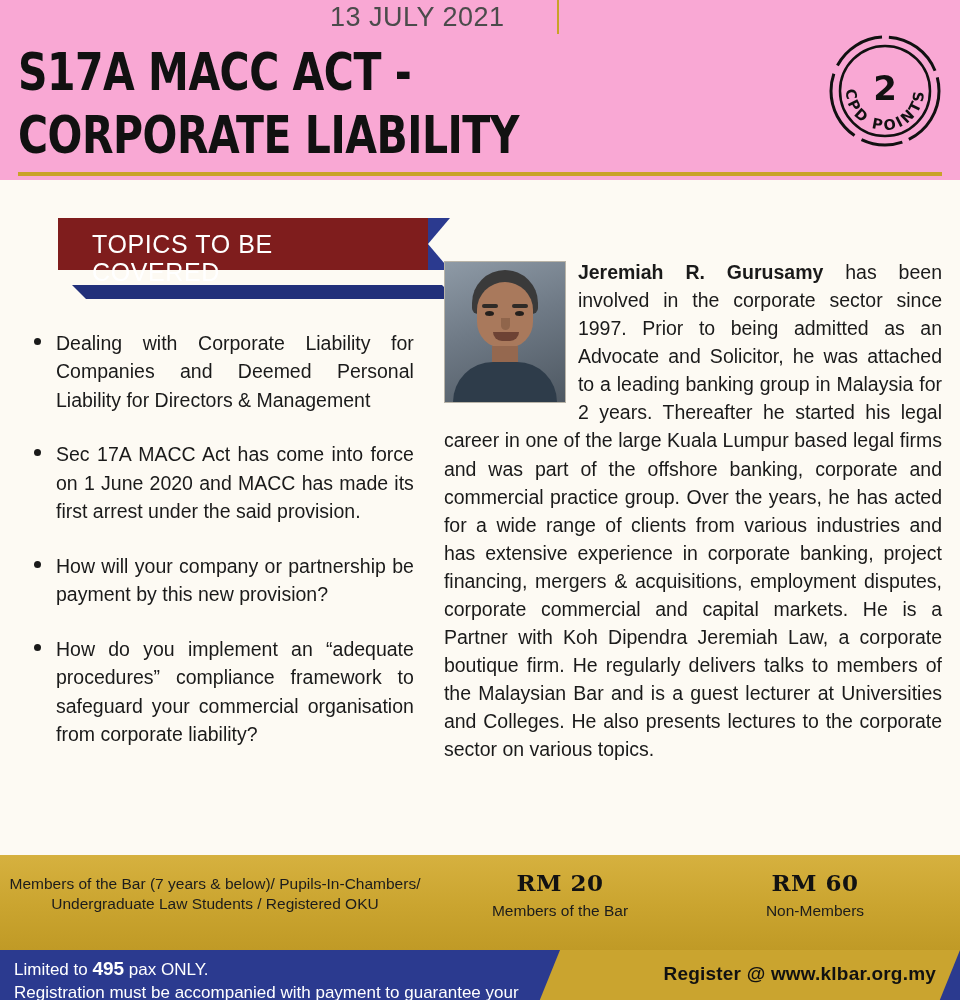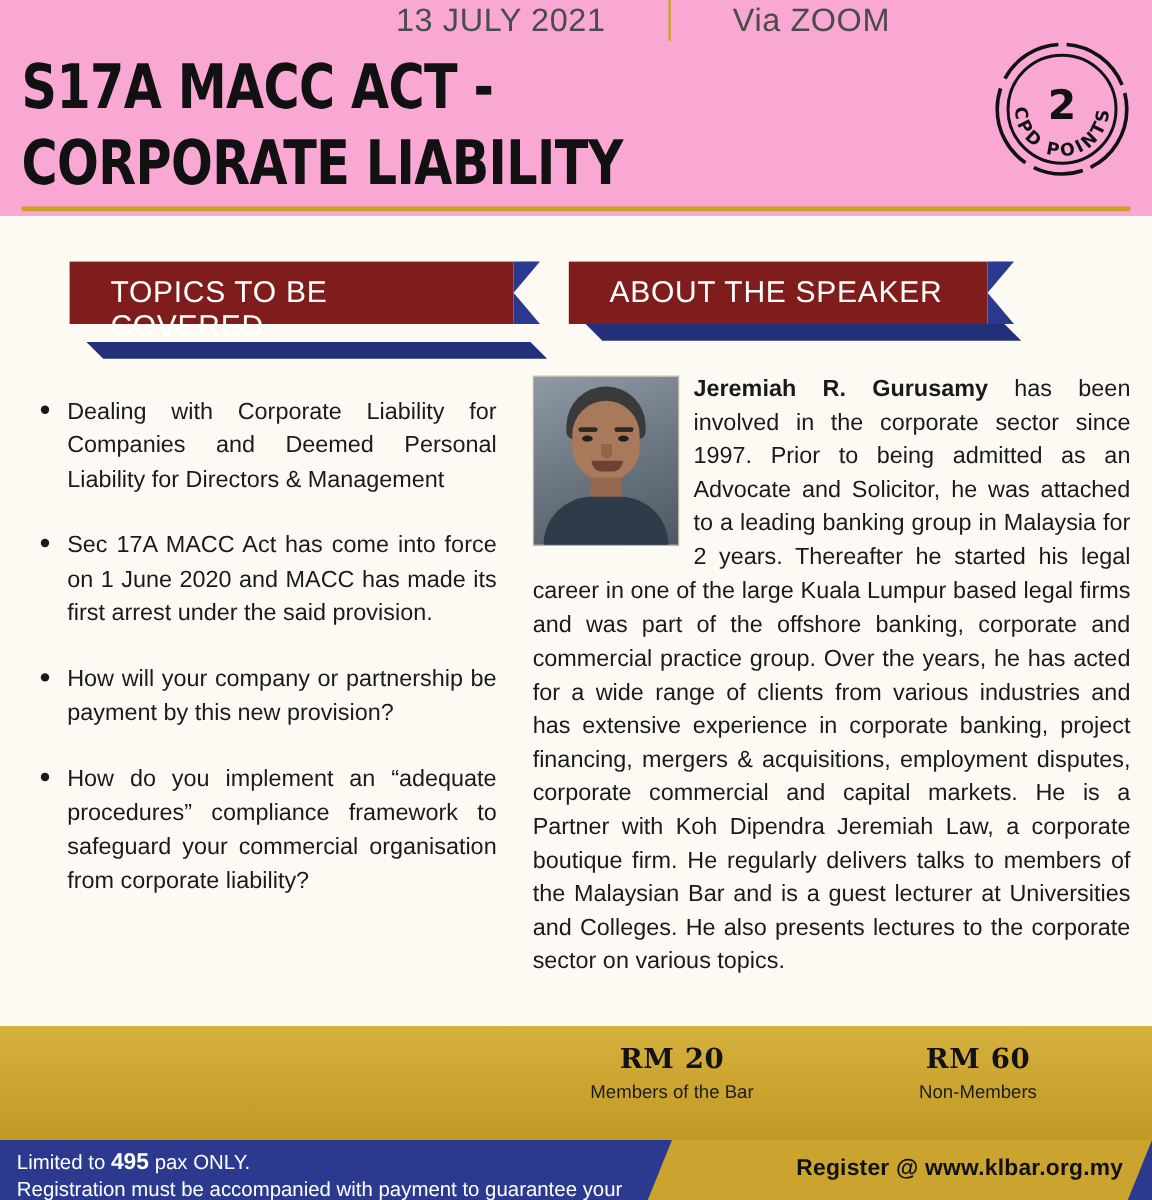--- a/index.html
+++ b/index.html
@@ -279,21 +279,20 @@
   }
 </style>
 </head>
 <body>
 
 <div class="header">
 
   <div class="header-top">
     <span class="header-date">13 JULY 2021</span>
     <span class="header-sep"></span>
-    <span class="header-via">Via ZOOM</span>
   </div>
 
   <div class="title-wrap">
     <div class="title-line">S17A MACC ACT -</div>
     <div class="title-line">CORPORATE LIABILITY</div>
   </div>
 
   <div class="gold-rule"></div>
 
   <div class="cpd-stamp">
@@ -321,24 +320,20 @@
 
     <ul class="topics">
       <li class="topic-item">Dealing with Corporate Liability for Companies and Deemed Personal Liability for Directors &amp; Management</li>
       <li class="topic-item">Sec 17A MACC Act has come into force on 1 June 2020 and MACC has made its first arrest under the said provision.</li>
       <li class="topic-item">How will your company or partnership be payment by this new provision?</li>
       <li class="topic-item">How do you implement an “adequate procedures” compliance framework to safeguard your commercial organisation from corporate liability?</li>
     </ul>
   </div>
 
   <div class="col-right">
-    <div class="ribbon-holder ribbon-right-pos">
-      <div class="ribbon-shadow"></div>
-      <div class="ribbon">ABOUT THE SPEAKER</div>
-    </div>
 
     <div class="speaker-body">
       <div class="speaker-photo">
         <div class="ph-hair"></div>
         <div class="ph-face"></div>
         <div class="ph-brow-l"></div>
         <div class="ph-brow-r"></div>
         <div class="ph-eye-l"></div>
         <div class="ph-eye-r"></div>
         <div class="ph-nose"></div>
@@ -346,20 +341,21 @@
         <div class="ph-neck"></div>
         <div class="ph-shirt"></div>
       </div>
       <span class="speaker-name">Jeremiah R. Gurusamy</span><span> has been involved in the corporate sector since 1997. Prior to being admitted as an Advocate and Solicitor, he was attached to a leading banking group in Malaysia for 2 years. Thereafter he started his legal career in one of the large Kuala Lumpur based legal firms and was part of the offshore banking, corporate and commercial practice group. Over the years, he has acted for a wide range of clients from various industries and has extensive experience in corporate banking, project financing, mergers &amp; acquisitions, employment disputes, corporate commercial and capital markets. He is a Partner with Koh Dipendra Jeremiah Law, a corporate boutique firm. He regularly delivers talks to members of the Malaysian Bar and is a guest lecturer at Universities and Colleges. He also presents lectures to the corporate sector on various topics.</span>
     </div>
   </div>
 </div>
 
 <div class="price-bar">
   <div class="price-col c1">
+    <div class="price-desc">Members of the Bar (7 years &amp; below)/ Pupils-In-Chambers/ Undergraduate Law Students / Registered OKU</div>
   </div>
   <div class="price-col c2">
     <div class="price-amt small">RM 20</div>
     <div class="price-desc">Members of the Bar</div>
   </div>
   <div class="price-col c3">
     <div class="price-amt small">RM 60</div>
     <div class="price-desc">Non-Members</div>
   </div>
 </div>

